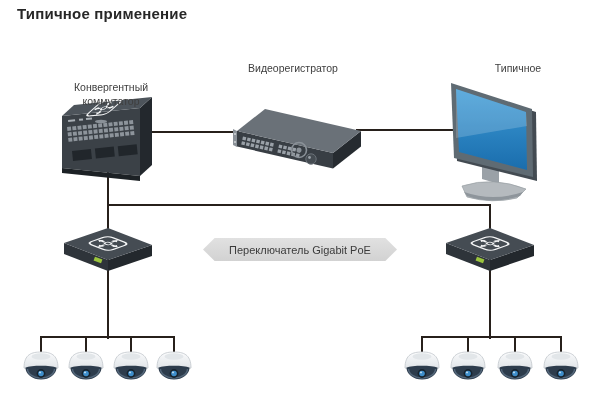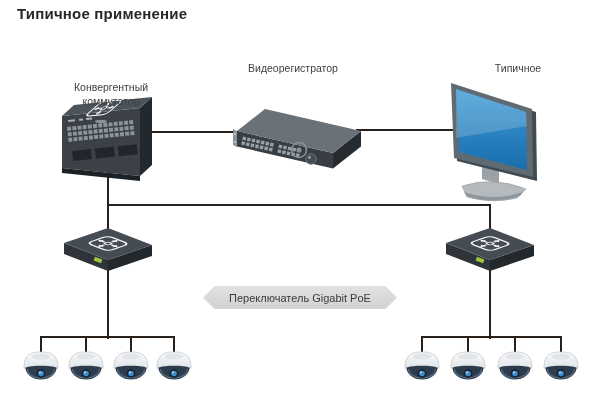--- a/index.html
+++ b/index.html
@@ -16,21 +16,21 @@
     position:absolute;z-index:3;width:120px;text-align:center;
     font-size:10.5px;line-height:14px;color:#3e3e3e;
   }
   .lbl-cs{left:51px;top:56px;margin-top:24px;}
   .lbl-nvr{left:233px;top:61px;}
   .lbl-mon{left:458px;top:61px;}
   .ribbon{
     position:absolute;z-index:3;width:194px;height:23px;
     background:linear-gradient(#e1e1e1,#d2d2d2);
     clip-path:polygon(0% 50%, 6% 0%, 94% 0%, 100% 50%, 94% 100%, 6% 100%);
-    display:flex;align-items:center;justify-content:center;margin-top:48px;
+    display:flex;align-items:center;justify-content:center;
   }
   .ribbon span{font-size:11px;color:#3b3b3b;}
   .ribbon-poe{left:203px;top:238px;}
   .ribbon-camera{left:203px;top:356px;}
 </style>
 </head>
 <body>
 
 <div class="stage">
 

